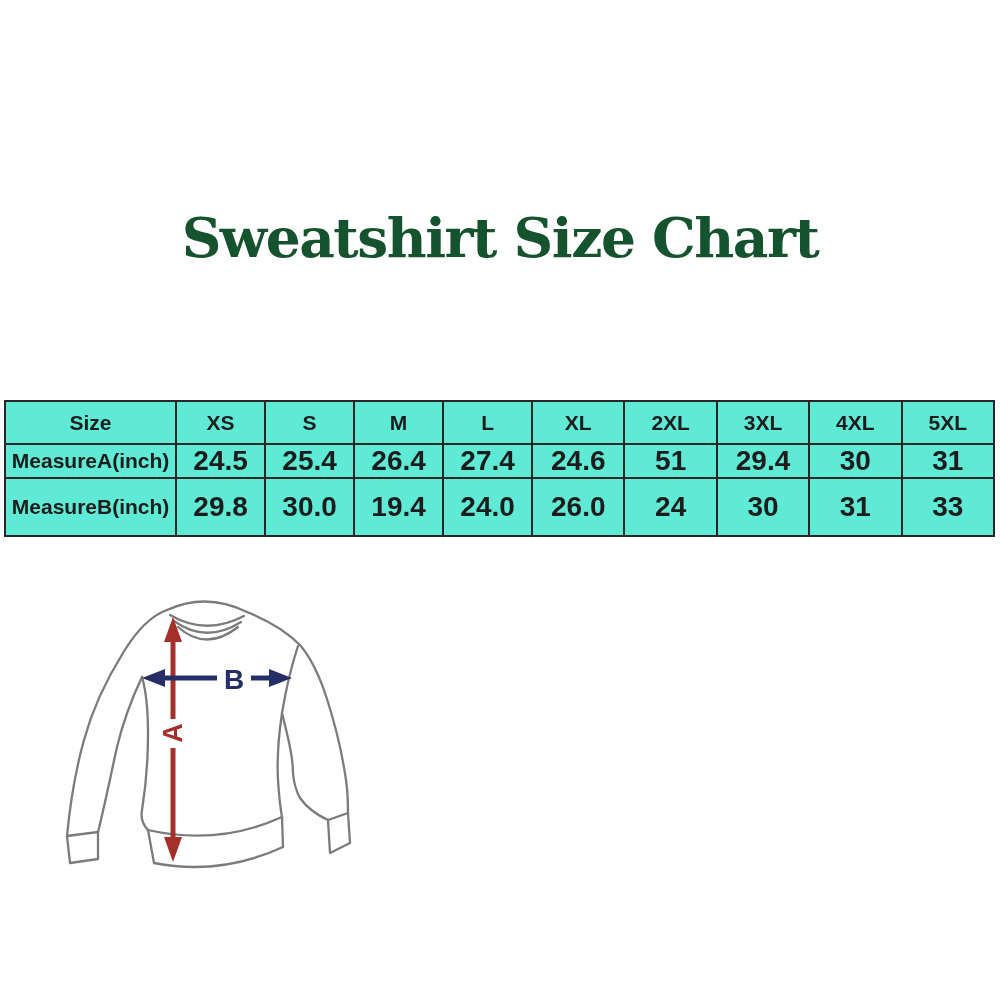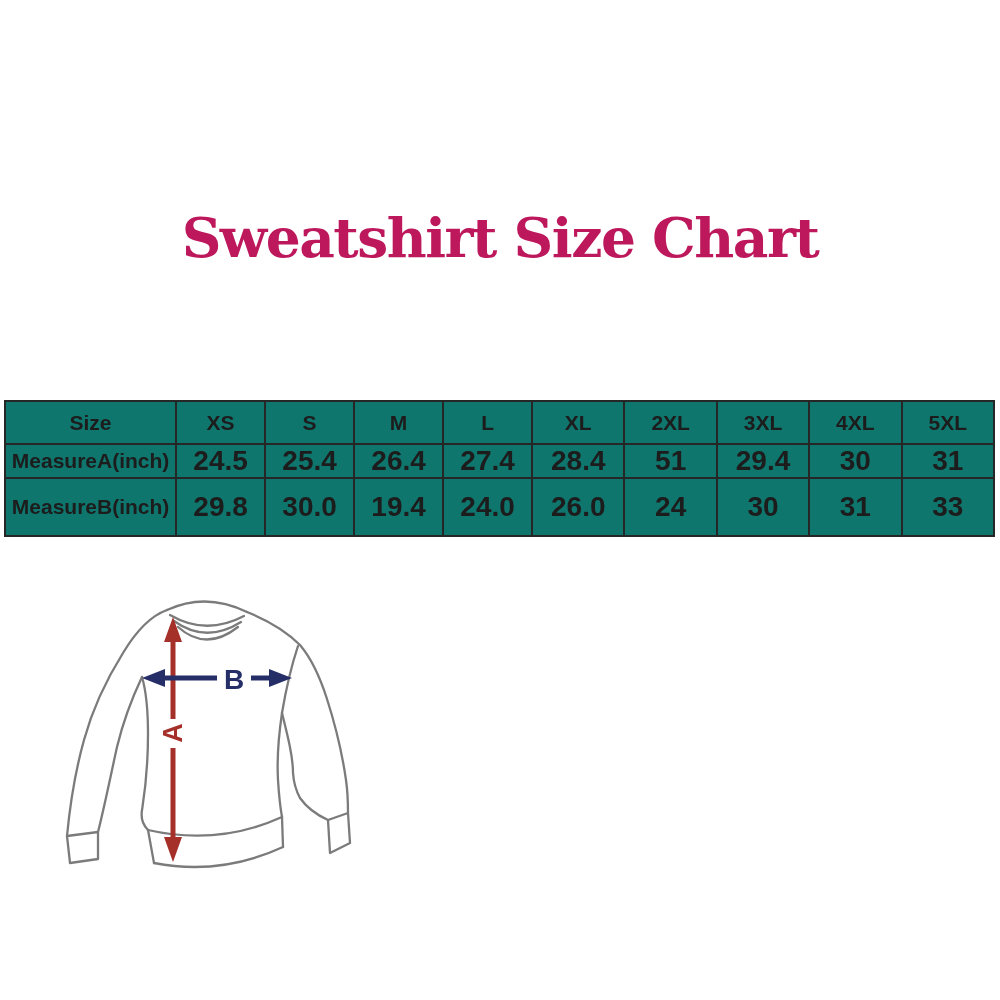--- a/index.html
+++ b/index.html
@@ -7,30 +7,30 @@
   body { position: relative; font-family: "Liberation Sans", sans-serif; }
 
   .page-title {
     position: absolute;
     top: 205px; left: 0; width: 1000px;
     text-align: center;
     font-family: "DejaVu Serif", serif;
     font-weight: 700;
     font-size: 55px;
     letter-spacing: -1.5px;
-    color: #be185d;
+    color: #14532d;
   }
 
   table.size-chart {
     position: absolute;
     left: 4px; top: 400px;
     width: 991px;
     border-collapse: collapse;
     table-layout: fixed;
-    background: #0f766e;
+    background: #5eead4;
   }
   table.size-chart td {
     border: 2px solid #262626;
     text-align: center;
     vertical-align: middle;
     font-weight: 700;
     color: #1c1c1c;
     font-size: 28px;
     padding: 0;
   }
@@ -80,21 +80,21 @@
       <td>3XL</td>
       <td>4XL</td>
       <td>5XL</td>
     </tr>
     <tr class="rowA">
       <td class="rowlabel">MeasureA(inch)</td>
       <td>24.5</td>
       <td>25.4</td>
       <td>26.4</td>
       <td>27.4</td>
-      <td>28.4</td>
+      <td>24.6</td>
       <td>51</td>
       <td>29.4</td>
       <td>30</td>
       <td>31</td>
     </tr>
     <tr class="rowB">
       <td class="rowlabel">MeasureB(inch)</td>
       <td>29.8</td>
       <td>30.0</td>
       <td>19.4</td>

